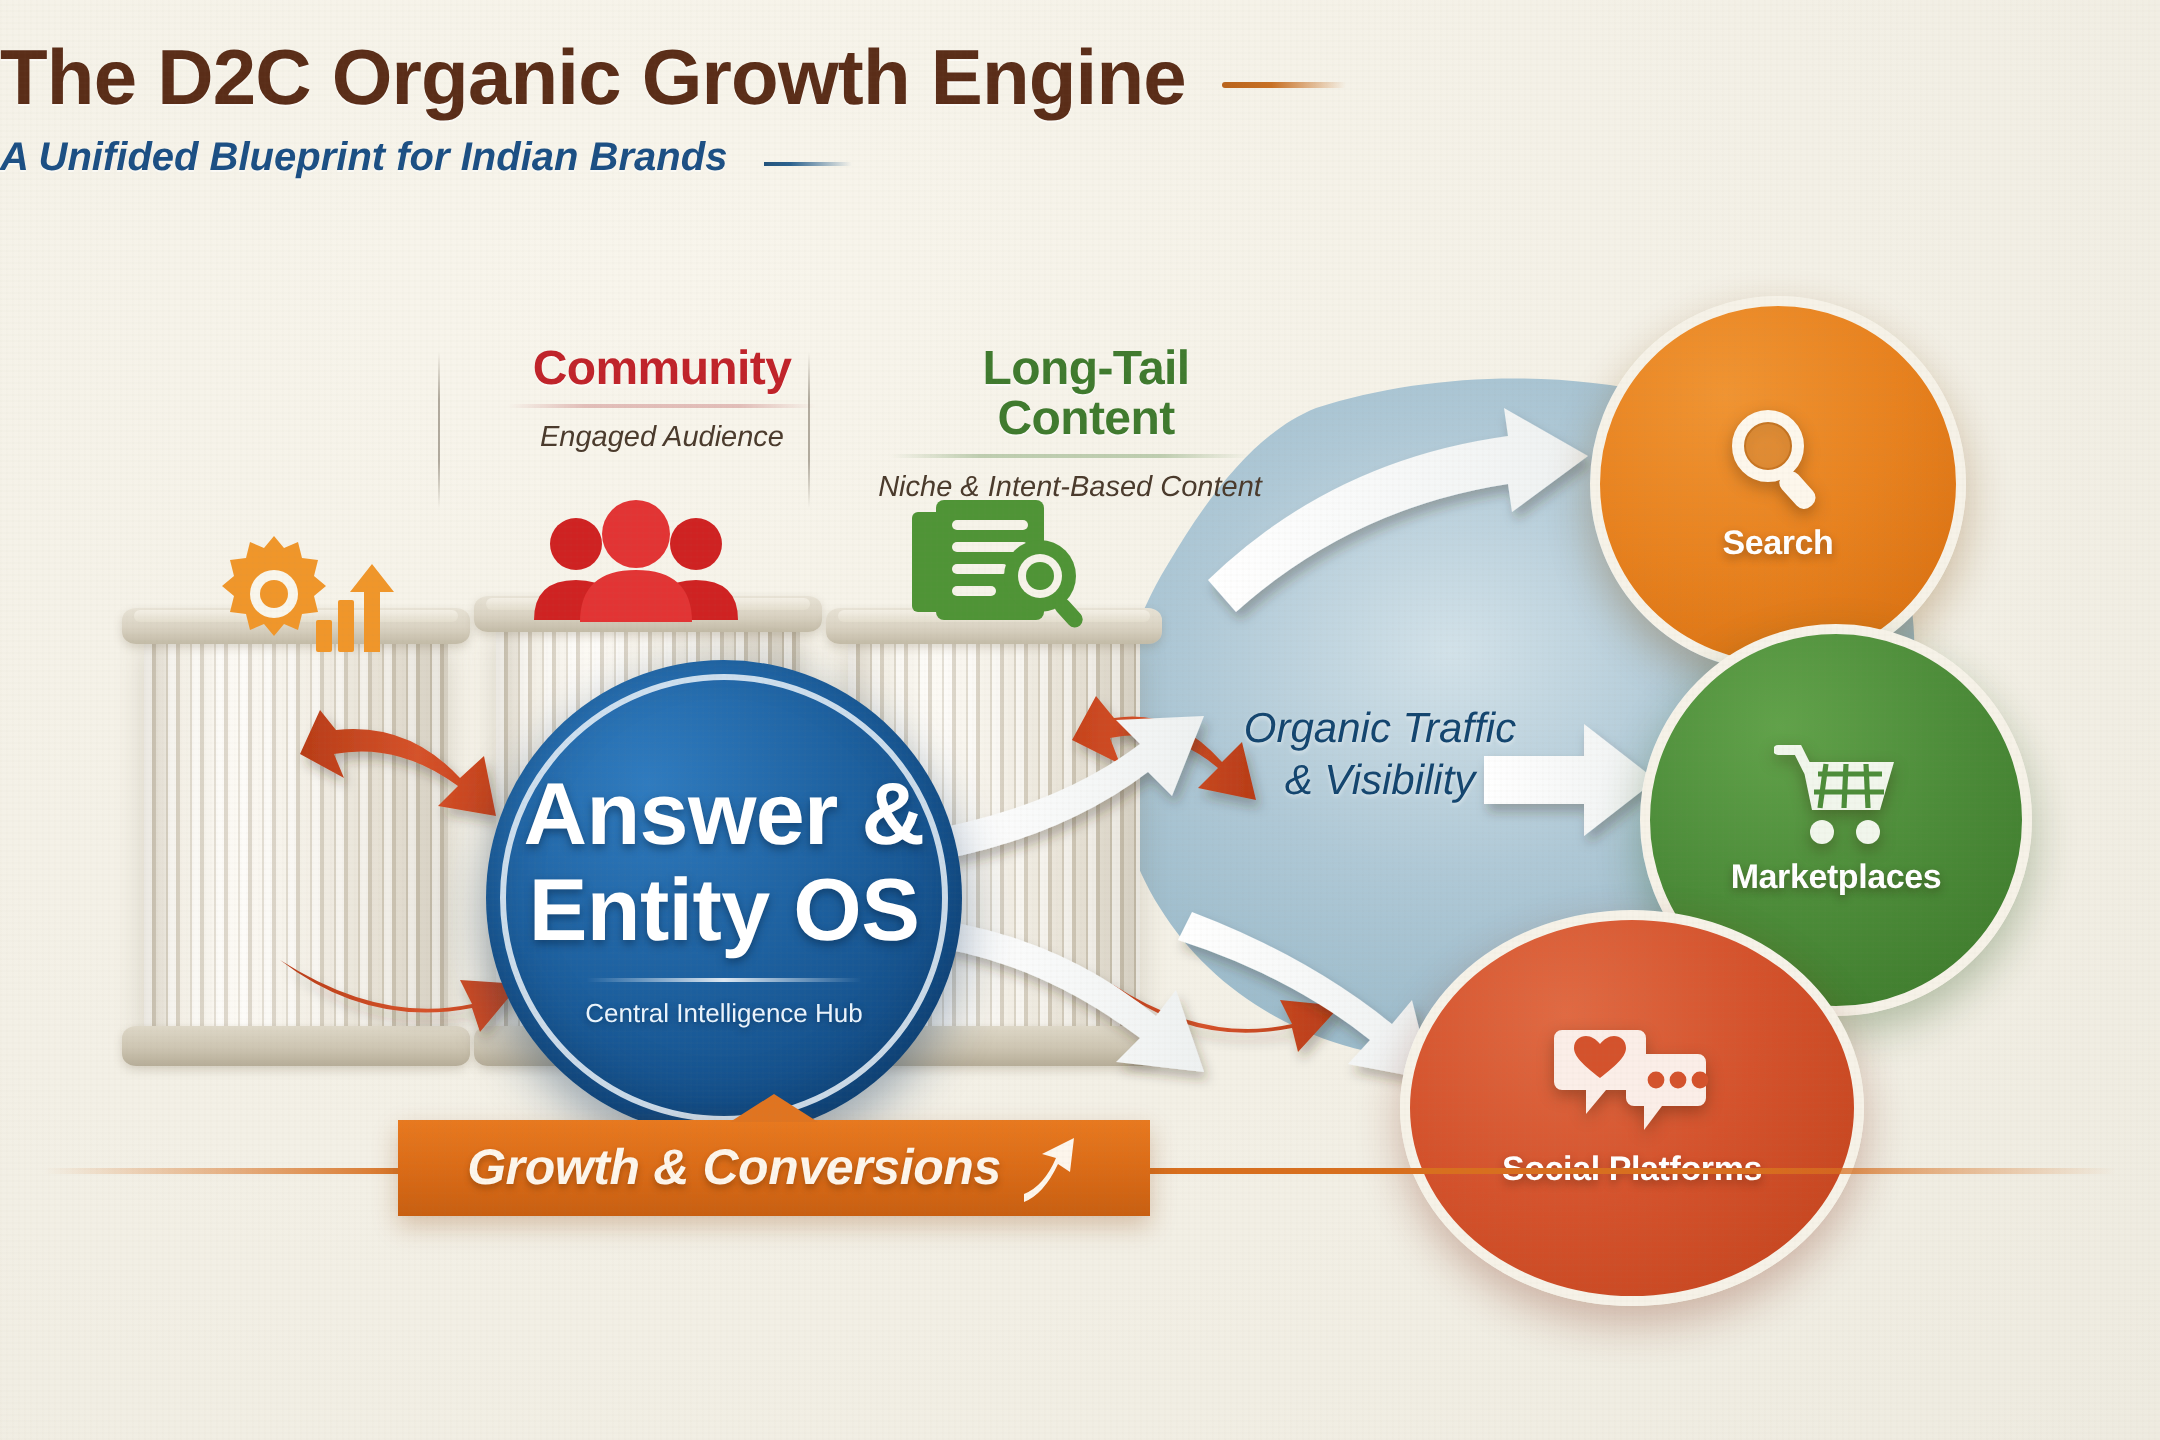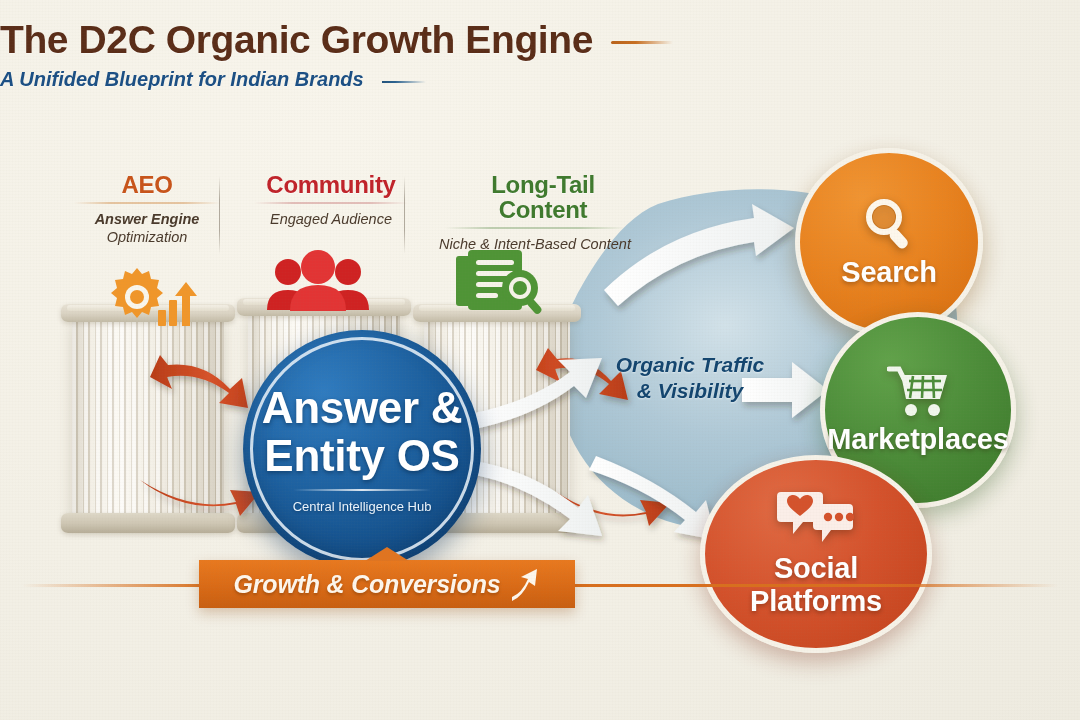--- a/index.html
+++ b/index.html
@@ -140,21 +140,21 @@
              text-shadow:0 1px 3px rgba(6,36,68,.5); }
 
   
   .node {
     position:absolute; border-radius:50%;
     display:flex; flex-direction:column; align-items:center; justify-content:center;
     text-align:center;
     border:5px solid #f6f2e8;
   }
   .node .node-label {
-    font-size:29px; font-weight:bold; color:#fff; letter-spacing:-.2px;
+    font-size:17px; font-weight:bold; color:#fff; letter-spacing:-.2px;
     text-shadow:0 2px 4px rgba(40,20,0,.35);
   }
   .node .node-icon { margin-bottom:6px; filter:drop-shadow(0 3px 4px rgba(40,20,0,.32)); }
 
   #node-search {
     left:795px; top:148px; width:178px; height:178px;
     background:radial-gradient(circle at 35% 25%, #f09432 0%, #e8821f 48%, #dd7515 78%, #cf6a10 100%);
     box-shadow:0 9px 22px rgba(120,70,10,.32);
   }
   #node-market {
@@ -164,21 +164,21 @@
   }
   #node-social {
     left:700px; top:455px; width:222px; height:188px;
     background:radial-gradient(circle at 35% 25%, #e06a43 0%, #d4522c 48%, #c94822 78%, #bb3f1c 100%);
     box-shadow:0 9px 22px rgba(120,40,15,.3);
   }
 
   
   .flow-label {
     position:absolute; left:590px; top:352px; width:200px; text-align:center;
-    font-size:21px; font-style:italic; font-weight:bold; color:#13456f; line-height:1.22;
+    font-size:21px; font-style:italic; font-weight:normal; color:#13456f; line-height:1.22;
     text-shadow:0 1px 2px rgba(255,255,255,.55);
   }
 
   
   .banner-line { position:absolute; left:22px; right:22px; top:584px; height:3px;
                  background:linear-gradient(90deg, rgba(214,110,30,0) 0%, #d86f1e 18%, #d86f1e 82%, rgba(214,110,30,0) 100%); }
   .banner {
     position:absolute; left:176px; top:560px; width:376px; height:48px;
     background:linear-gradient(180deg,#e8791f 0%, #d96a16 55%, #c85f11 100%);
     box-shadow:0 5px 12px rgba(140,70,10,.28);
@@ -333,26 +333,20 @@
     <div class="hub-div"></div>
     <div class="hub-sub">Central Intelligence Hub</div>
   </div>
 
   <div class="header">
     <div class="title">The D2C Organic Growth Engine</div>
     <div><div class="subtitle">A Unifided Blueprint for Indian Brands</div></div>
   </div>
 
   <div class="pillar-heads">
-    <div class="ph ph1">
-      <div class="ph-title">AEO</div>
-      <div class="ph-rule"></div>
-      <div class="ph-sub bold">Answer Engine</div>
-      <div class="ph-sub">Optimization</div>
-    </div>
     <div class="ph ph2">
       <div class="ph-title">Community</div>
       <div class="ph-rule"></div>
       <div class="ph-sub">Engaged Audience</div>
     </div>
     <div class="ph ph3">
       <div class="ph-title">Long-Tail Content</div>
       <div class="ph-rule"></div>
       <div class="ph-sub">Niche &amp; Intent-Based Content</div>
     </div>

